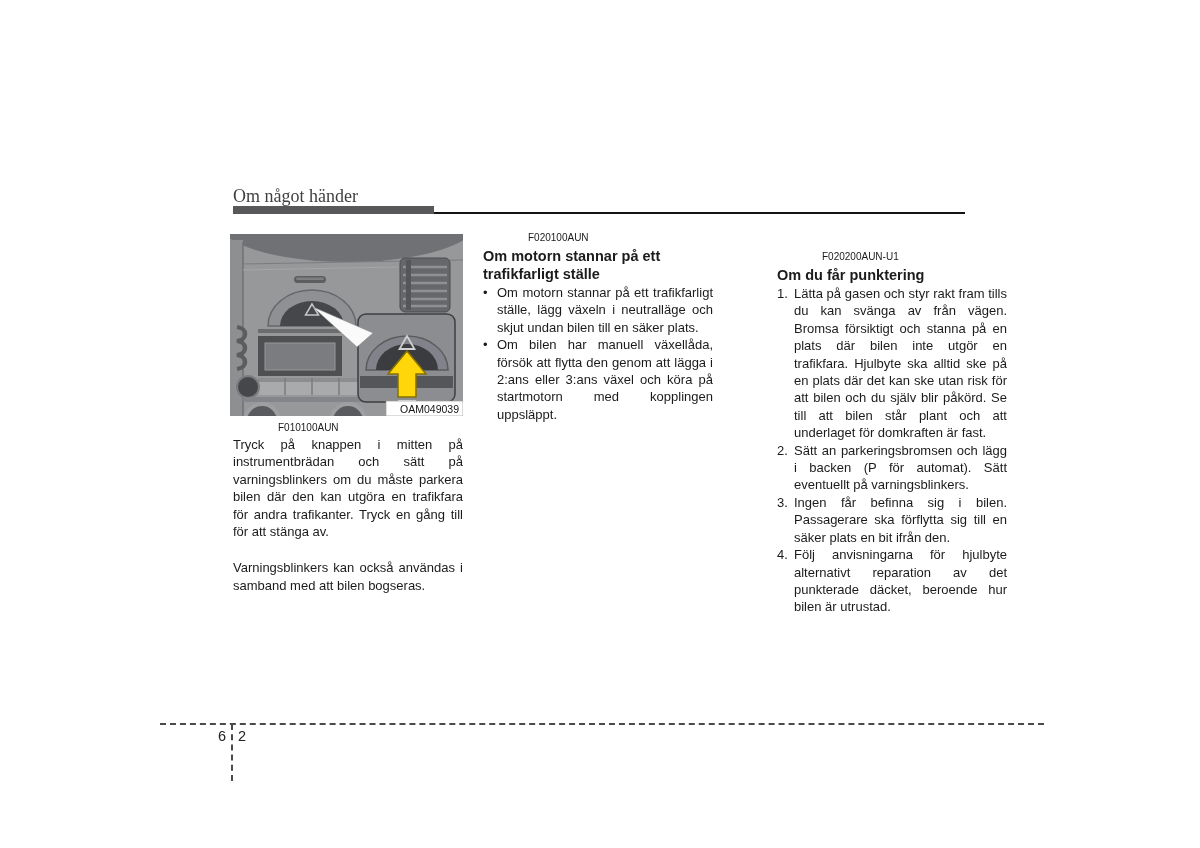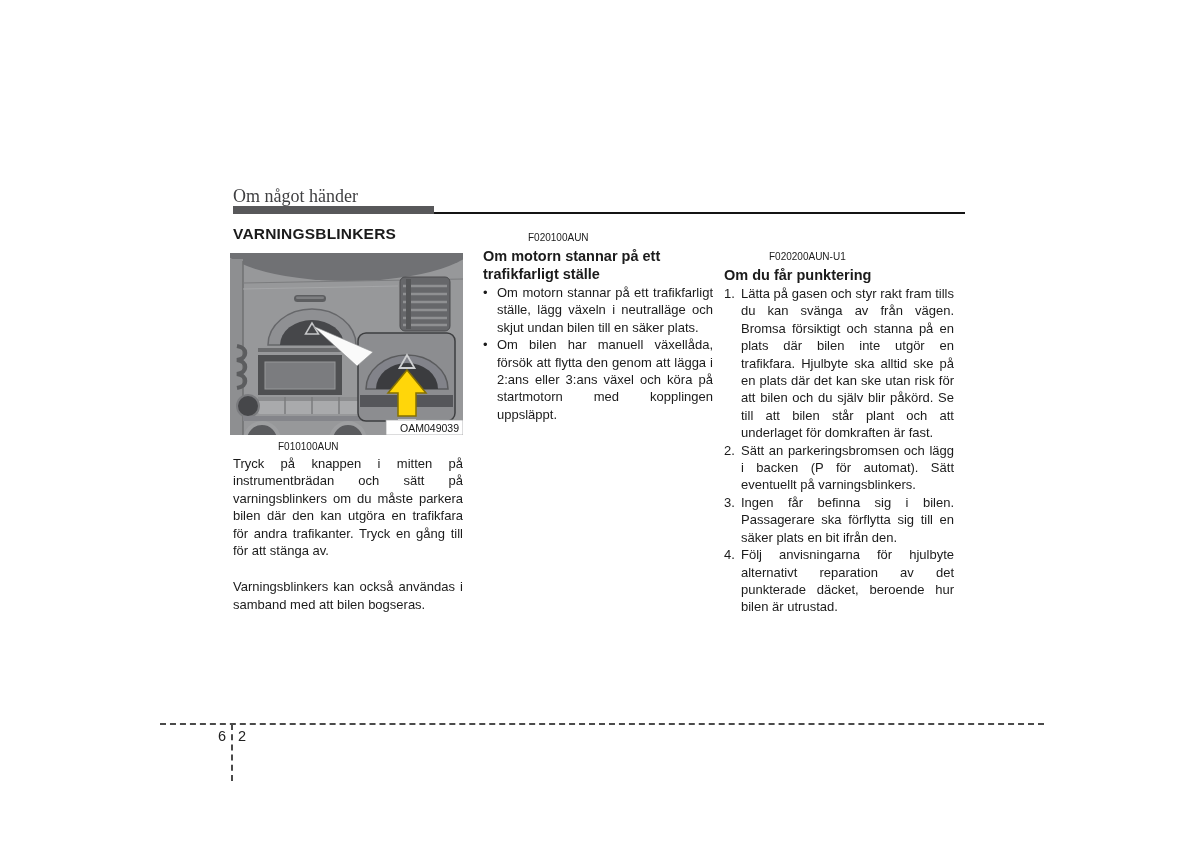--- a/index.html
+++ b/index.html
@@ -9,21 +9,21 @@
   
   .chapter-title{position:absolute;left:233px;top:143px;font-family:"Liberation Serif",serif;
                  font-size:18px;color:#3f3f41;}
   .header-rule{position:absolute;left:233px;top:169px;width:732px;height:2px;background:#141414;}
   .header-accent{position:absolute;left:233px;top:163px;width:201px;height:8px;background:#58585a;}
 
   
   .col{position:absolute;top:181px;width:230px;font-size:13px;line-height:17.4px;text-align:justify;}
   .col-left{left:233px;}
   .col-mid{left:483px;}
-  .col-right{left:724px;}
+  .col-right{left:777px;}
   .colhead{font-size:15.5px;font-weight:bold;line-height:19px;margin:0;text-align:left;
            letter-spacing:.2px;}
   .figure{position:relative;margin:10px 0 0 -3px;width:268px;height:182px;}
   .code{font-size:10px;line-height:12px;margin-top:6px;text-align:left;color:#1b1b1b;padding-left:45px;}
   .code-mid{margin-top:8px;}
   .code-right{margin-top:27px;}
   .subhead{font-size:14.5px;font-weight:bold;line-height:18px;margin:3px 0 0 0;text-align:left;}
   .para{margin:2px 0 0 0;}
   .para-gap{margin-top:19px;}
   .list{margin-top:1px;}
@@ -44,21 +44,20 @@
 </head>
 <body>
 
 <div class="page">
 
   <div class="chapter-title">Om något händer</div>
   <div class="header-rule"></div>
   <div class="header-accent"></div>
 
   <div class="col col-left">
-    <div class="colhead">VARNINGSBLINKERS</div>
 
     <div class="figure">
       <svg viewBox="0 0 233 182" width="233" height="182">
         <rect x="0" y="0" width="233" height="182" fill="#97989a"></rect>
         <ellipse cx="118" cy="-14" rx="132" ry="42" fill="#707174"></ellipse>
         <rect x="0" y="6" width="13" height="176" fill="#8e8f91"></rect>
         <line x1="13" y1="8" x2="13" y2="182" stroke="#6f7072" stroke-width="1.5"></line>
         <line x1="13" y1="30" x2="233" y2="26" stroke="#7b7c7e" stroke-width="1"></line>
         <line x1="13" y1="36" x2="168" y2="33" stroke="#a5a6a8" stroke-width="1"></line>
 

